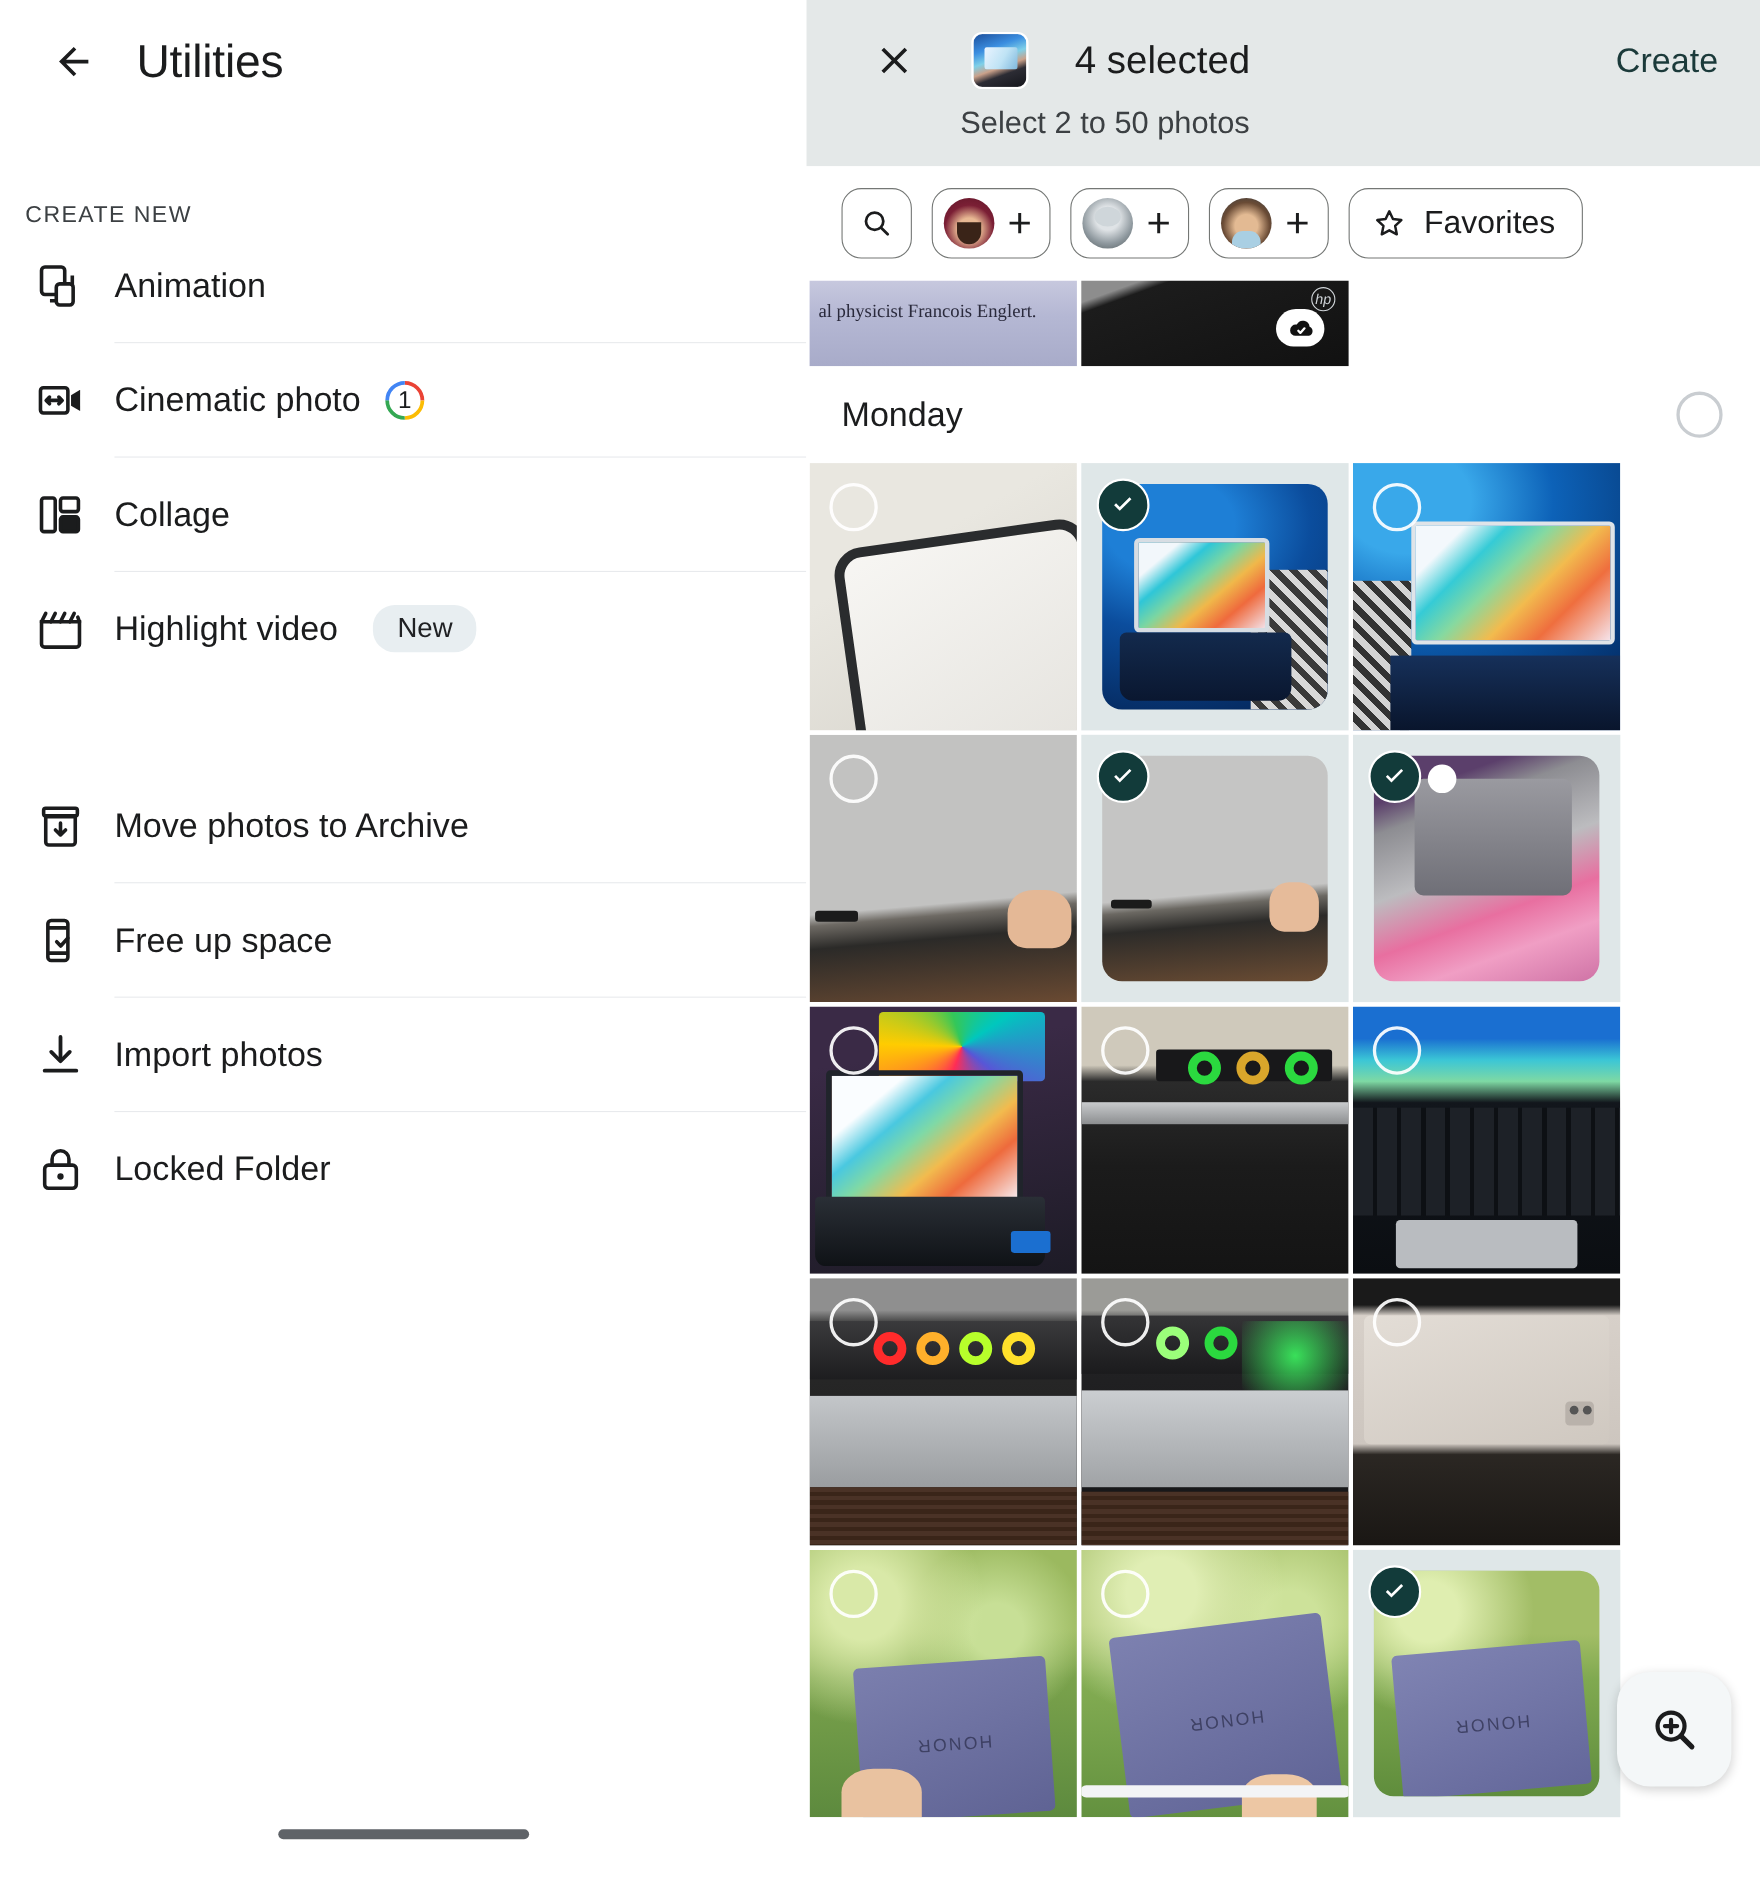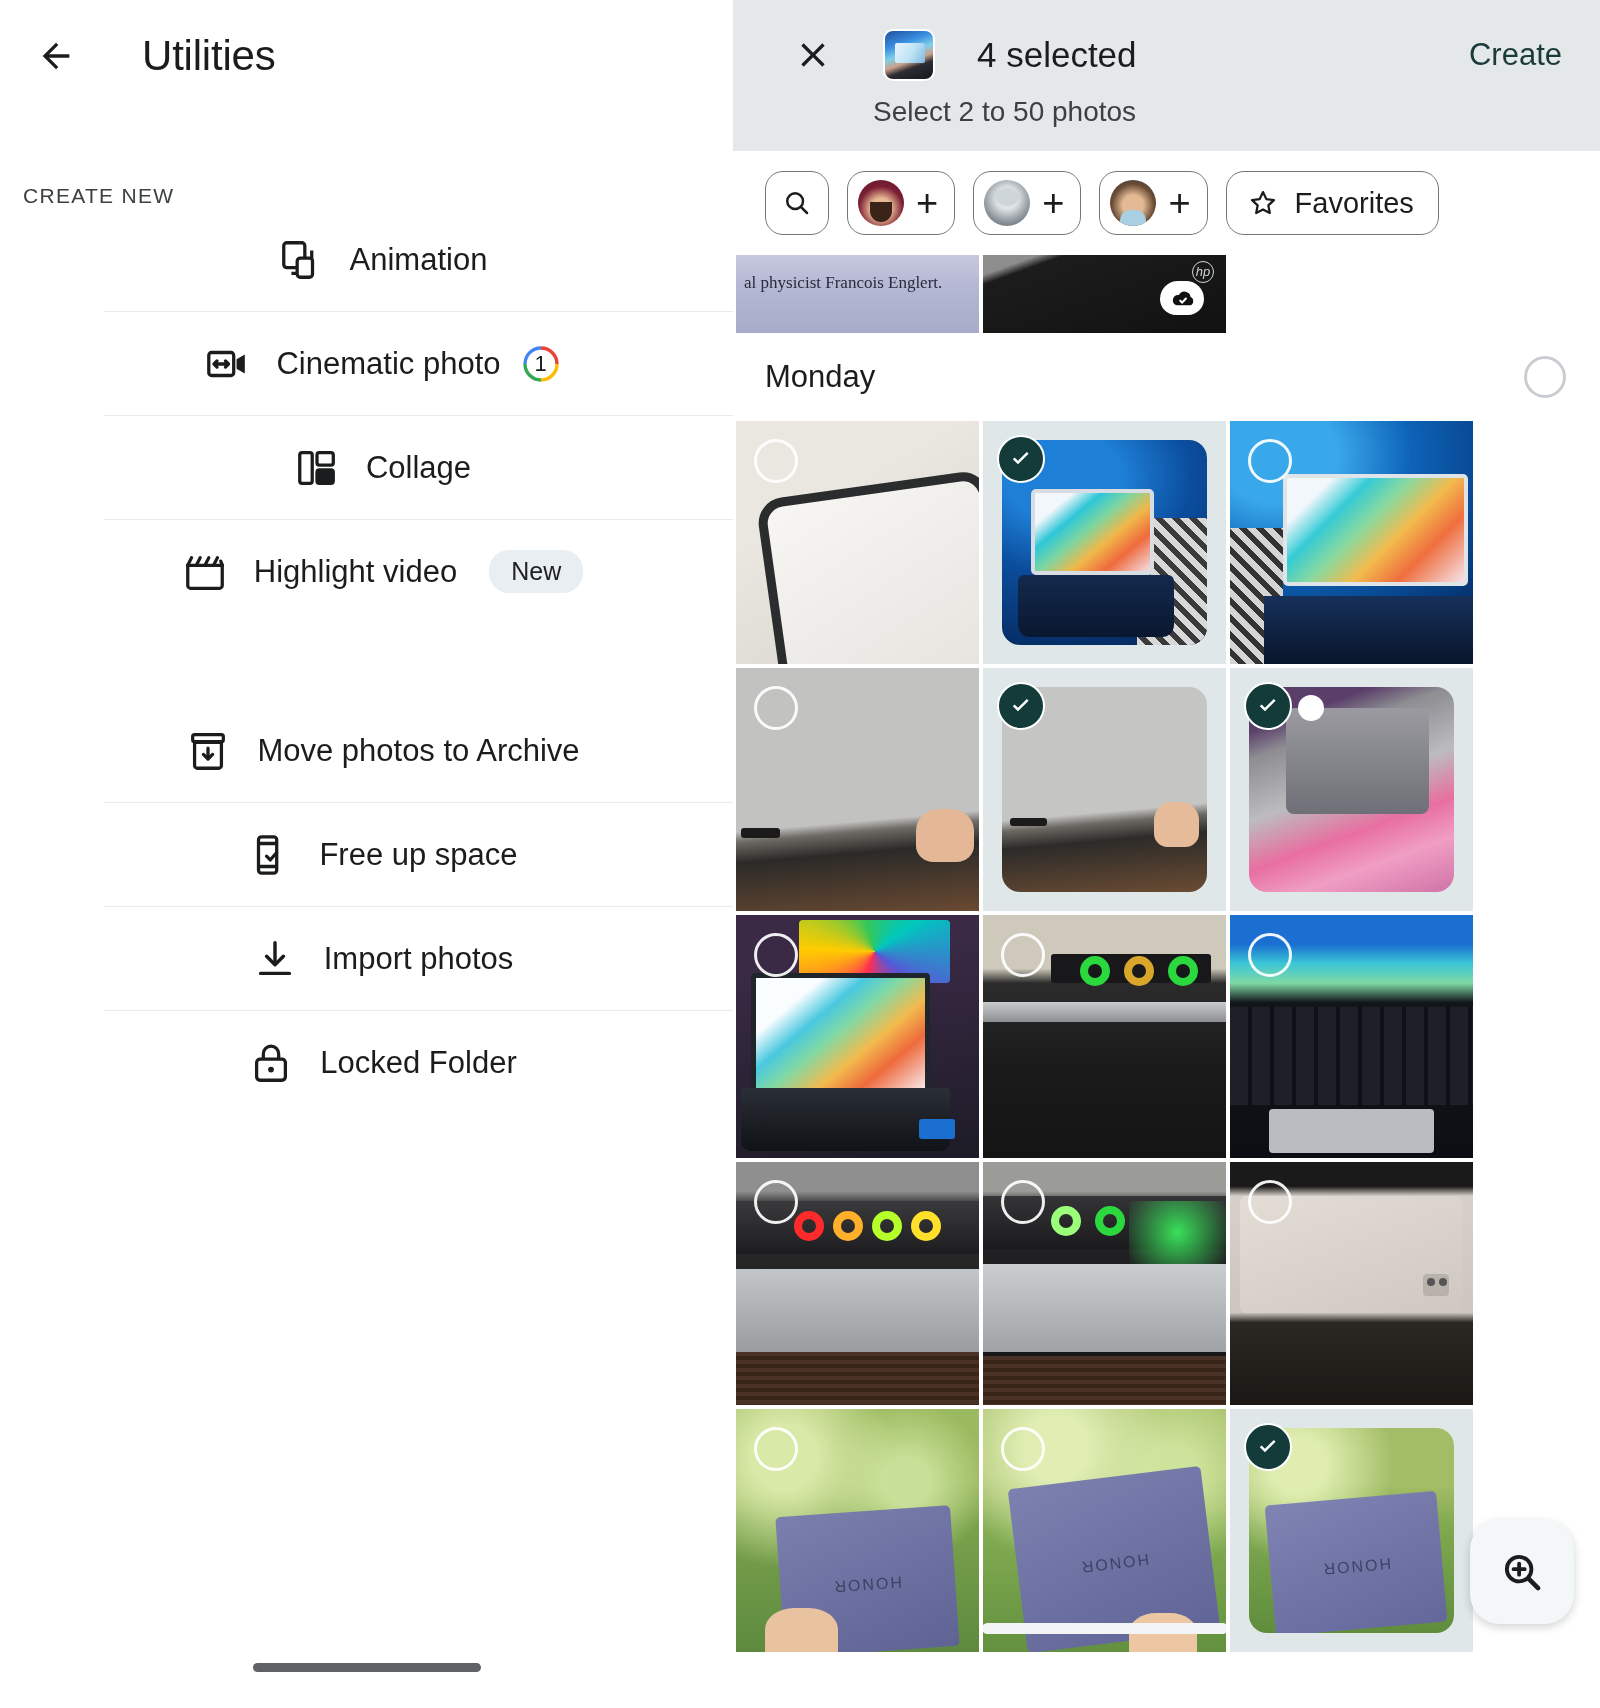--- a/index.html
+++ b/index.html
@@ -16,21 +16,22 @@
     width: 733px; height: 1708px;
     background: #ffffff;
     position: relative;
     flex: 0 0 733px;
   }
   .left-appbar {
     height: 112px;
     display: flex;
     align-items: center;
     padding-left: 30px;
-    gap: 60px;
+    gap: 31px;
+    margin-left: 11px;
   }
   .back-btn {
     width: 52px; height: 52px;
     display: flex; align-items: center; justify-content: center;
     cursor: pointer;
   }
   .page-title {
     font-size: 42px;
     font-weight: 400;
     color: #1b1c1d;
@@ -43,21 +44,20 @@
     padding-left: 23px;
     font-weight: 400;
   }
   .util-list { margin-top: 0; }
   .util-row {
     display: flex;
     align-items: center;
     height: 103px;
     position: relative;
     cursor: pointer;
-    justify-content: center;
   }
   .util-icon {
     width: 104px;
     min-width: 104px;
     display: flex;
     align-items: center;
     justify-content: center;
     padding-left: 6px;
   }
   .util-label {

